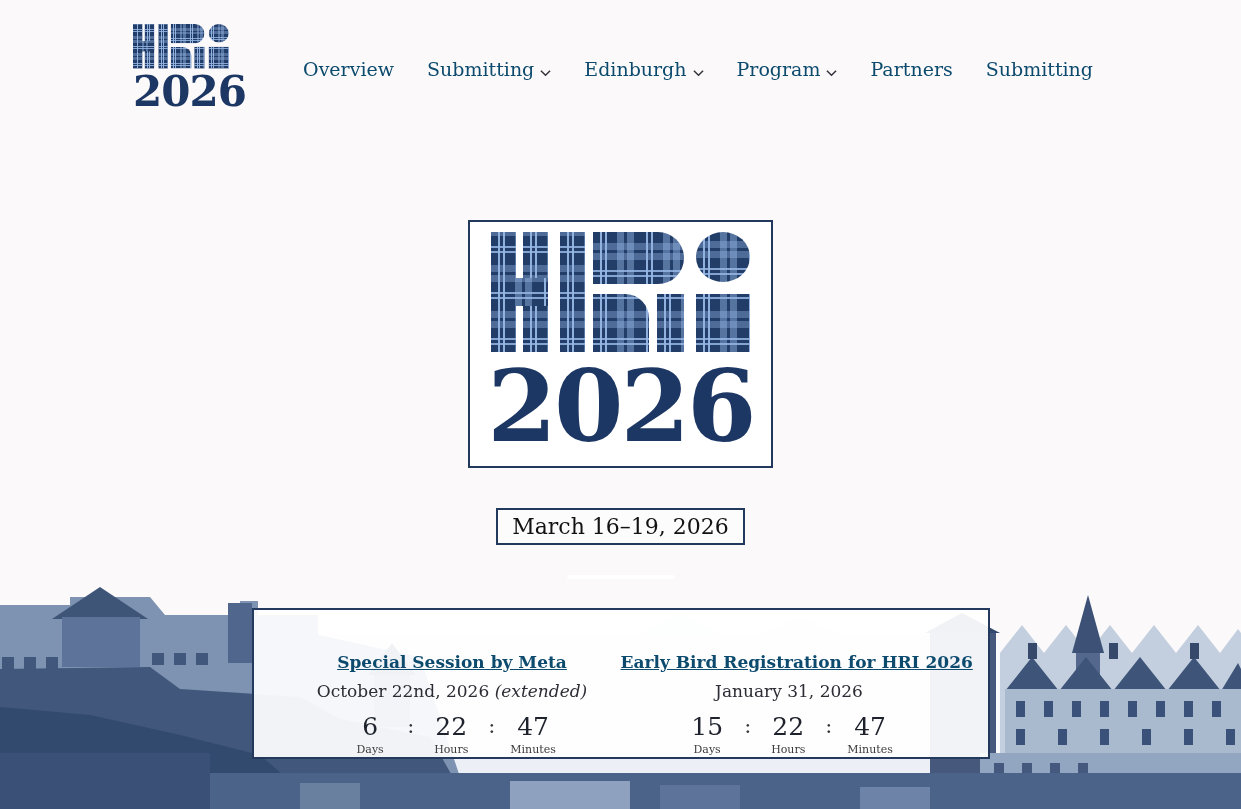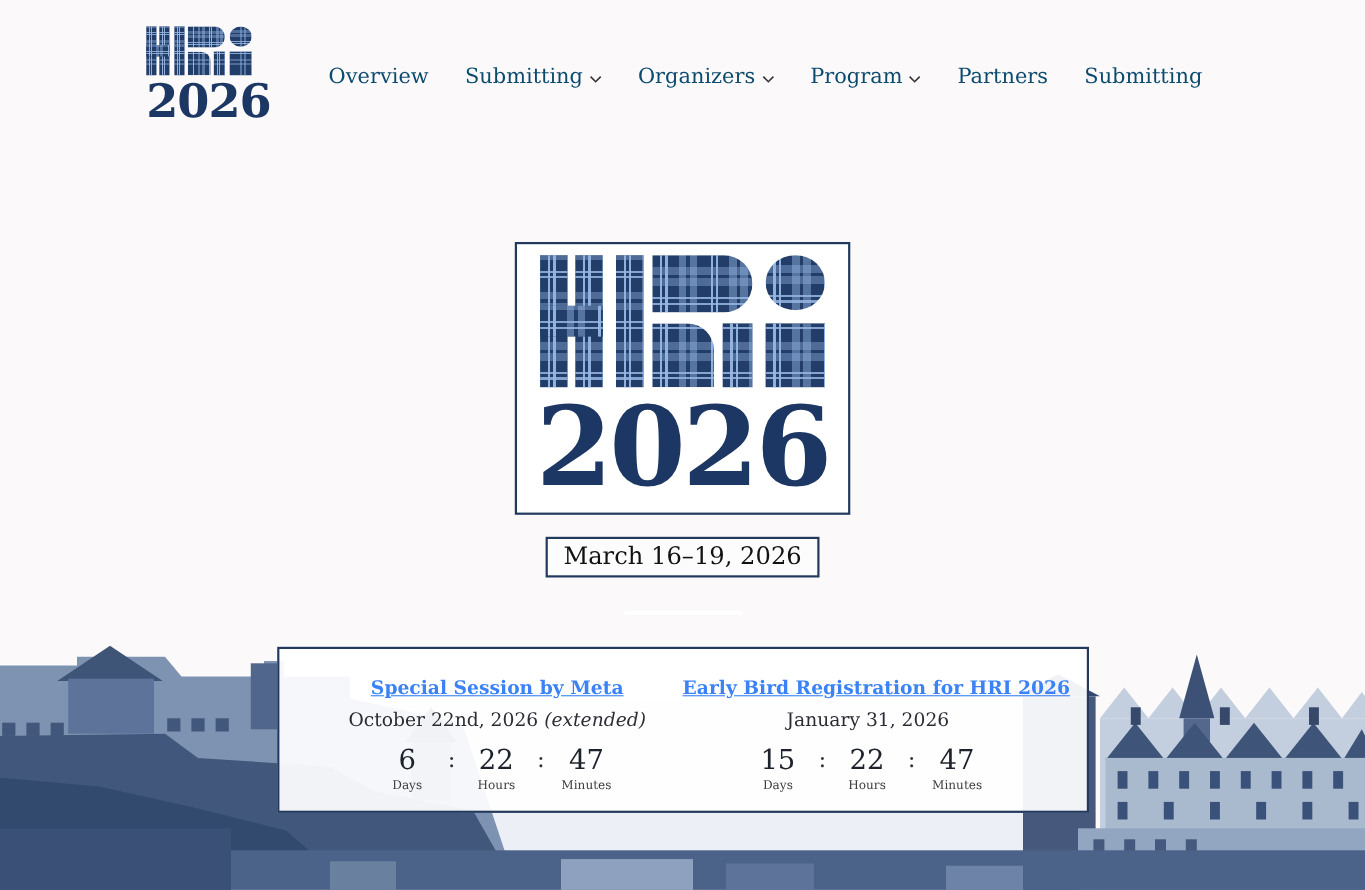--- a/index.html
+++ b/index.html
@@ -77,36 +77,36 @@
     border:2px solid #22395e;padding:8px 17px 10px;text-align:center;
   }
   .hero-box .hri{margin:2px auto 0}
   .year-lg{
     font-size:100px;font-weight:bold;letter-spacing:-3px;line-height:100px;
     color:#1c3764;margin-top:4px;
   }
   .location{font-size:27px;color:#141414;margin:6px 0 2px;white-space:nowrap}
 
   .dates-box{
-    width:max-content;margin:20px auto 0;background:#fdfcfc;
+    width:max-content;margin:40px auto 0;background:#fdfcfc;
     border:2px solid #22395e;padding:4px 14px;
     font-size:22px;color:#121212;white-space:nowrap;
   }
   .divider{width:108px;height:4px;border-radius:2px;background:rgba(255,255,255,.95);margin:30px auto 0}
 
   
   .countdown-box{
     width:734px;height:147px;margin:29px auto 0;
     background:rgba(255,255,255,.93);border:2px solid #233a5e;
     display:flex;justify-content:center;padding-top:0;
   }
   .cd-col{width:337px;text-align:center;padding-top:26px}
   .cd-link{
-    display:inline-block;font-size:17px;font-weight:bold;color:#3b82f6;
-    text-decoration:underline;cursor:pointer;white-space:nowrap;
+    display:inline-block;font-size:17px;font-weight:bold;color:#0c4a6e;
+    text-decoration:underline;cursor:pointer;white-space:nowrap;margin-top:16px;
   }
   .cd-date{margin-top:9px;font-size:17px;color:#2c2c34;white-space:nowrap}
   .cd-note{font-style:italic}
   .num-row{display:flex;justify-content:center;align-items:flex-start;gap:15px;margin-top:12px}
   .num-group{display:flex;flex-direction:column;align-items:center;min-width:44px}
   .num{font-size:25px;line-height:27px;color:#1e222c}
   .unit{font-size:11px;color:#3b3b3b;margin-top:3px}
   .colon{font-size:21px;line-height:26px;color:#333}
 </style>
 </head>
@@ -230,21 +230,21 @@
     </div>
     <div class="nav-item">
       <span>Submitting</span>
       <span class="chev">
         <svg width="11" height="8" viewBox="0 0 12 8">
             <path d="M1 1.5 L6 6.5 L11 1.5" stroke="#33333b" stroke-width="1.6" fill="none"></path>
           </svg>
       </span>
     </div>
     <div class="nav-item">
-      <span>Organizers</span>
+      <span>Edinburgh</span>
       <span class="chev">
         <svg width="11" height="8" viewBox="0 0 12 8">
             <path d="M1 1.5 L6 6.5 L11 1.5" stroke="#33333b" stroke-width="1.6" fill="none"></path>
           </svg>
       </span>
     </div>
     <div class="nav-item">
       <span>Program</span>
       <span class="chev">
         <svg width="11" height="8" viewBox="0 0 12 8">

